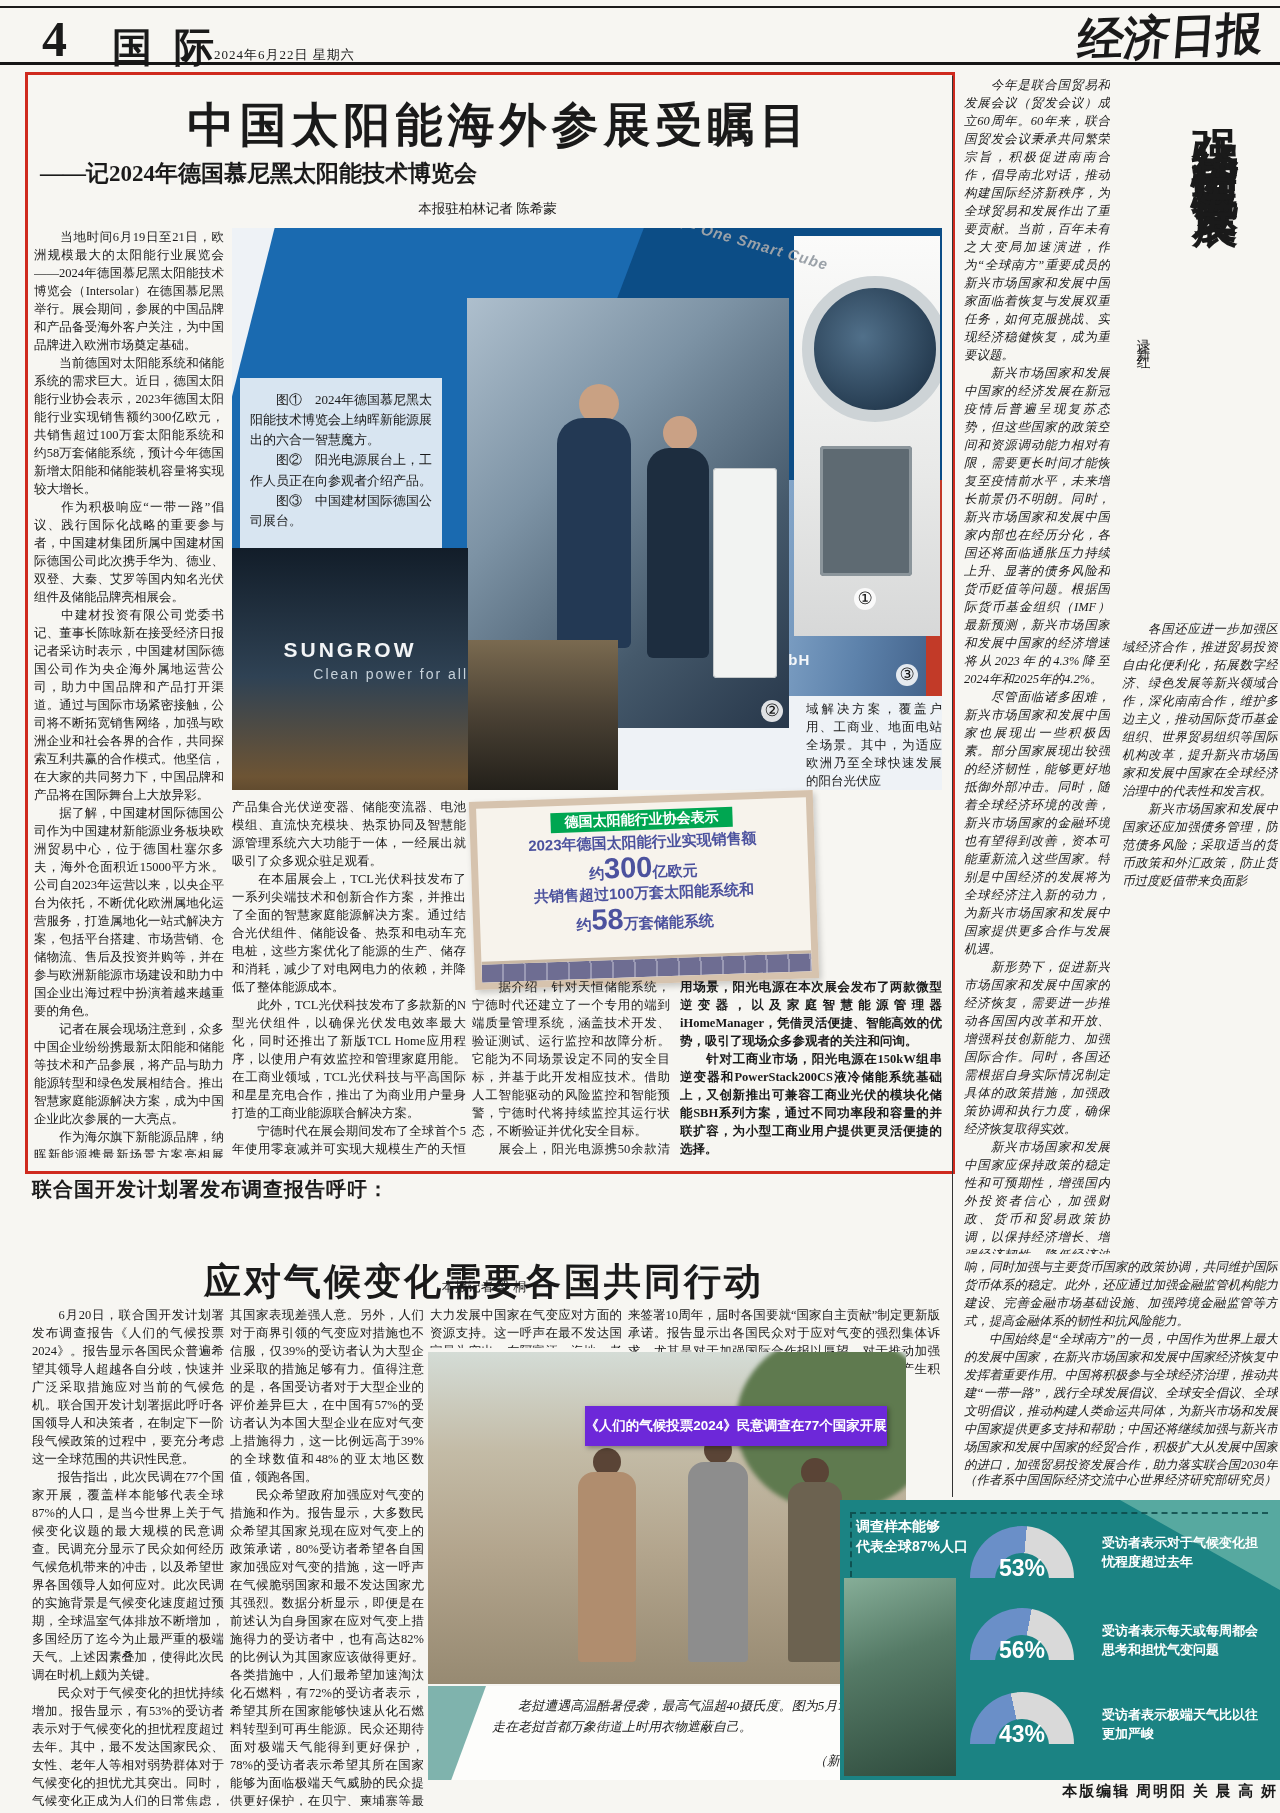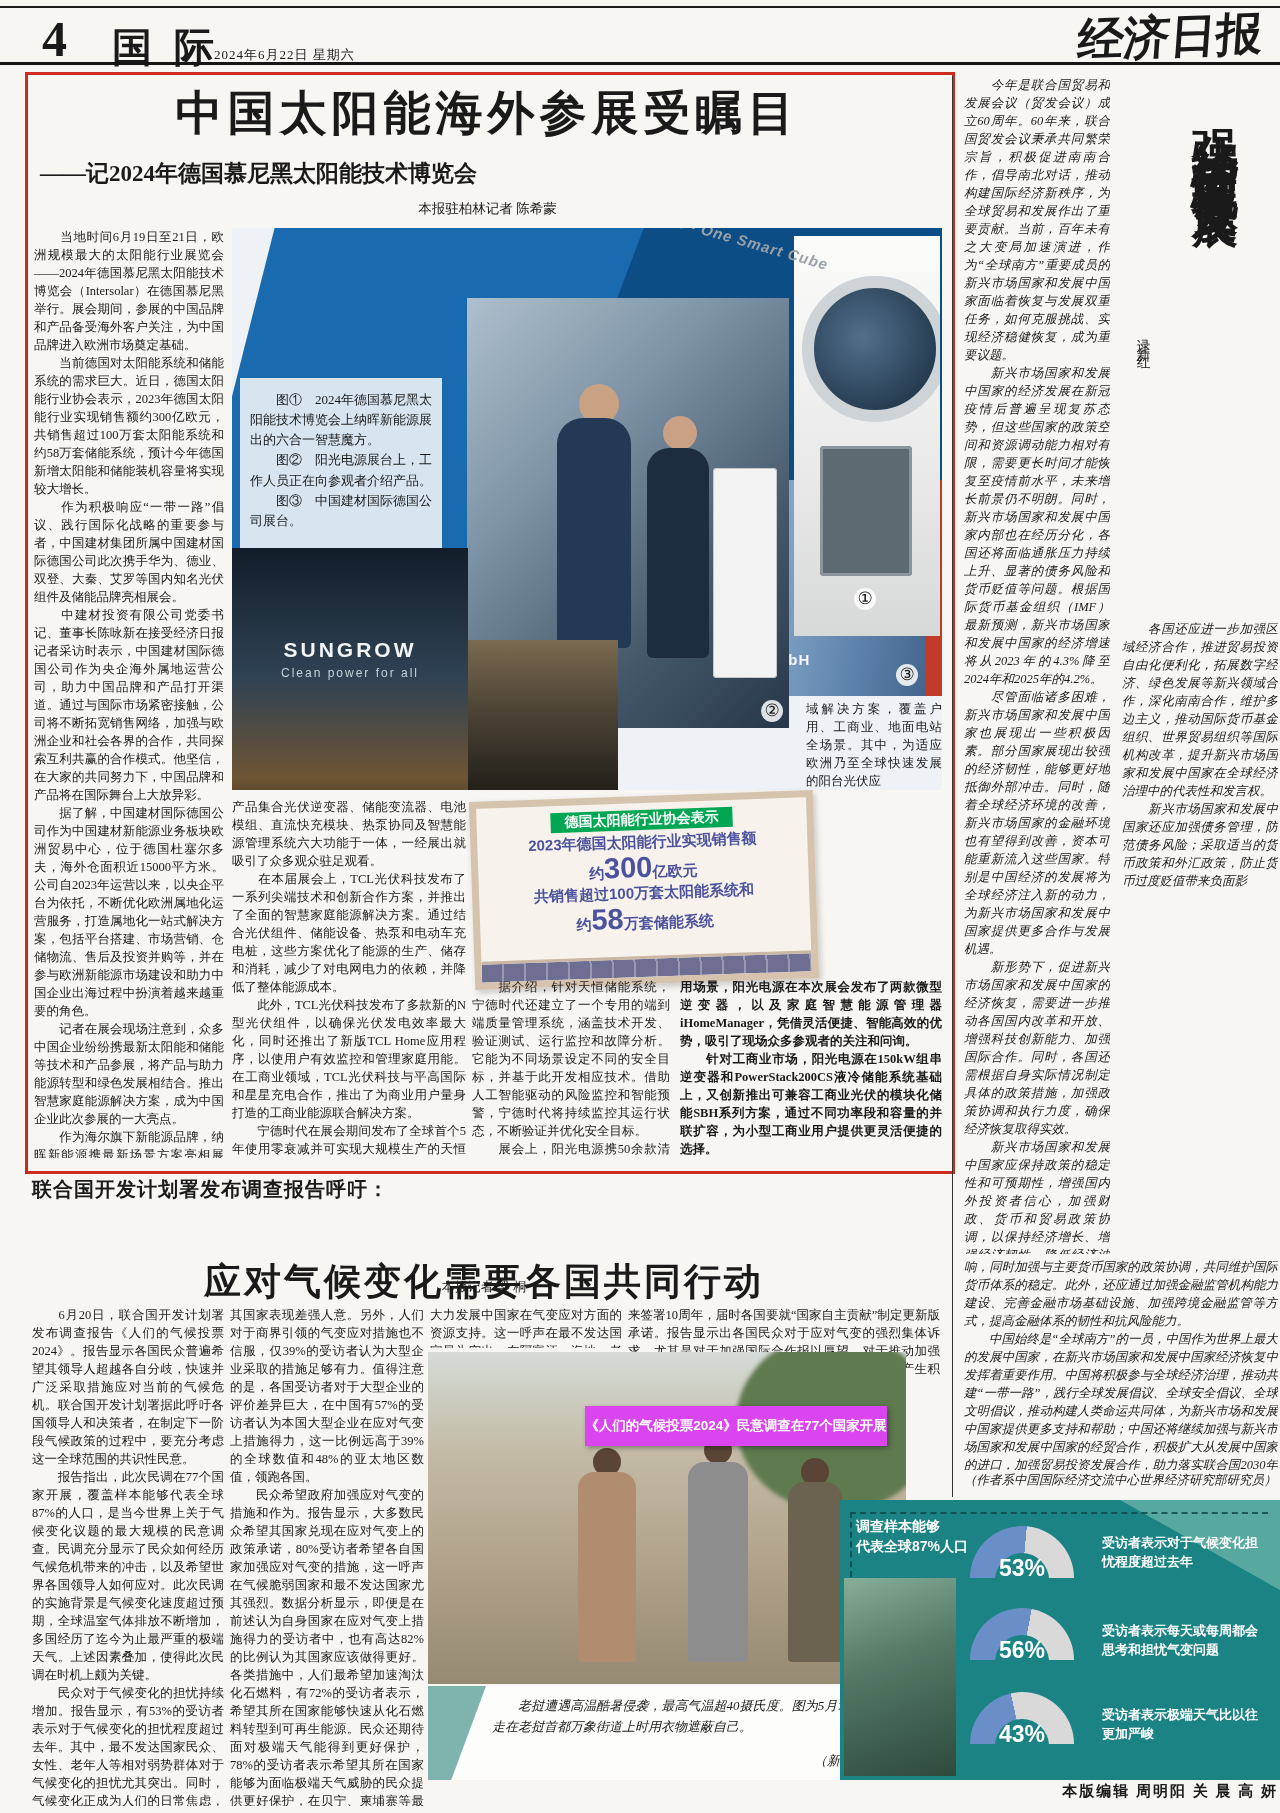--- a/index.html
+++ b/index.html
@@ -37,21 +37,21 @@
   .fig-head2{position:absolute;left:196px;top:118px;width:34px;height:34px;border-radius:50%;background:#caa185;}
   .kiosk{position:absolute;left:246px;top:170px;width:64px;height:210px;background:#f2f3f2;border-radius:4px;box-shadow:0 0 0 1px #c4c8ca inset;}
   .ph-cube{left:562px;top:8px;width:146px;height:400px;background:linear-gradient(180deg,#fbfbfa,#e8e9e8 60%,#d7d8d8);}
   .cube-ring{position:absolute;left:8px;top:40px;width:122px;height:122px;border-radius:50%;border:12px solid #cdd3d6;background:radial-gradient(circle at 40% 40%,#51708a,#16293c);}
   .cube-dev{position:absolute;left:26px;top:210px;width:92px;height:130px;background:#5e6a72;border-radius:4px;box-shadow:0 0 0 3px #8b959b inset;}
   .arc-label{left:395px;top:0px;transform:rotate(16deg);color:#9aa1a8;font-family:"Liberation Sans",sans-serif;font-weight:bold;font-style:italic;font-size:15px;letter-spacing:1px;}
   .cap-panel{left:8px;top:150px;width:182px;height:312px;background:#d8e5f1;padding:12px 10px;font-size:13px;line-height:1.55;text-align:justify;white-space:pre-line;overflow:hidden;}
   .cap-credit{left:8px;top:462px;width:182px;text-align:center;font-size:13px;white-space:pre-line;}
   .ph-sungrow{left:0px;top:276px;width:236px;height:286px;background:linear-gradient(180deg,#121d29 0%,#2f4254 45%,#6d5434 80%,#3a2f20 100%);margin-top:44px;}
   .sungrow-word{position:absolute;left:0;top:90px;width:100%;text-align:center;color:#f2f4f6;font-family:"Liberation Sans",sans-serif;font-weight:bold;font-size:21px;letter-spacing:3px;}
-  .sungrow-tag{position:absolute;left:0;top:118px;width:100%;text-align:center;color:#c7d2da;font-family:"Liberation Sans",sans-serif;font-size:12px;letter-spacing:2px;}
+  .sungrow-tag{position:absolute;left:0;top:118px;width:100%;text-align:right;color:#c7d2da;font-family:"Liberation Sans",sans-serif;font-size:14px;letter-spacing:2px;}
   .ph-mid{left:236px;top:412px;width:150px;height:150px;background:linear-gradient(180deg,#7a6a50 0%,#4a4134 50%,#23201a 100%);}
   .ph-cnbm{left:380px;top:252px;width:330px;height:216px;background:linear-gradient(100deg,#b7cde4 0%,#8fb0d2 40%,#5d82ab 75%,#3f5e86 100%);}
   .cnbm-word{position:absolute;left:18px;bottom:28px;color:#f4f7fa;font-family:"Liberation Sans",sans-serif;font-weight:bold;font-size:15px;letter-spacing:1px;}
   .cnbm-red{position:absolute;right:0;top:0;width:16px;height:100%;background:#c23a28;}
   .num-badge{position:absolute;font-size:17px;color:#111;background:rgba(255,255,255,.85);border-radius:50%;width:22px;height:22px;line-height:22px;text-align:center;font-family:"Liberation Sans",sans-serif;}
   
   .solarbox{left:472px;top:796px;width:330px;height:174px;transform:rotate(-2deg);background:#f7f3ec;border:7px solid #d6c3ae;box-shadow:2px 3px 6px rgba(0,0,0,.2);overflow:hidden;}
   .sb-head{margin:7px auto 3px;width:fit-content;background:#00a651;color:#fff;font-family:"Liberation Sans",sans-serif;font-weight:bold;font-size:14px;padding:1px 14px;}
   .sb-line{text-align:center;color:#4c529e;font-family:"Liberation Sans",sans-serif;font-weight:bold;font-size:15px;}
   .sb-big{text-align:center;color:#4c529e;font-family:"Liberation Sans",sans-serif;font-weight:bold;font-size:15px;margin:1px 0 2px;}
@@ -74,21 +74,21 @@
   .b3{left:430px;top:1306px;width:192px;height:42px;}
   .b4{left:628px;top:1306px;width:312px;height:152px;}
   
   .laos{left:428px;top:1352px;width:478px;height:332px;background:linear-gradient(180deg,#d4dcd6 0%,#c3bba6 30%,#b3a58d 60%,#978a72 100%);overflow:hidden;}
   .foliage{position:absolute;right:-30px;top:-20px;width:200px;height:180px;border-radius:50%;background:#5f7a4f;filter:blur(2px);}
   .walker{position:absolute;border-radius:16px 16px 4px 4px;}
   .w1{left:150px;top:120px;width:58px;height:190px;background:#b08d6e;}
   .w2{left:260px;top:110px;width:60px;height:200px;background:#8d8d8d;}
   .w3{left:360px;top:130px;width:54px;height:180px;background:#6c6250;}
   .whead{position:absolute;border-radius:50%;background:#5a4436;width:28px;height:28px;}
-  .ribbon{left:585px;top:1406px;width:302px;height:40px;background:#d946ef;color:#fff;font-family:"Liberation Sans",sans-serif;font-weight:bold;font-size:13.5px;display:flex;align-items:center;justify-content:center;box-shadow:2px 2px 5px rgba(0,0,0,.35);}
+  .ribbon{left:585px;top:1406px;width:302px;height:40px;background:#6d28d9;color:#fff;font-family:"Liberation Sans",sans-serif;font-weight:bold;font-size:13.5px;display:flex;align-items:center;justify-content:center;box-shadow:2px 2px 5px rgba(0,0,0,.35);}
   .caption-box{left:428px;top:1686px;width:478px;height:94px;background:#fdfdfb;overflow:hidden;}
   .cap-sliver{position:absolute;left:0;top:0;width:58px;height:100%;background:#7fb3ad;clip-path:polygon(0 0,100% 0,40% 100%,0 100%);}
   .laos-cap{position:absolute;left:64px;top:10px;width:404px;font-size:13px;line-height:1.6;text-align:justify;font-style:italic;}
   .laos-credit{position:absolute;right:14px;bottom:10px;font-size:13px;font-style:italic;}
   
   .cpanel{left:840px;top:1500px;width:440px;height:280px;background:#1b8383;overflow:hidden;}
   .cp-corner{position:absolute;right:0;top:0;width:160px;height:90px;background:#67b3a8;clip-path:polygon(100% 0,0 0,100% 100%);opacity:.8;}
   .cp-dash{position:absolute;left:10px;top:12px;width:416px;height:250px;border-top:2px dashed rgba(12,70,70,.8);border-left:2px dashed rgba(12,70,70,.8);}
   .cp-badge{position:absolute;left:16px;top:16px;width:160px;color:#fff;font-family:"Liberation Sans",sans-serif;font-weight:bold;font-size:14px;line-height:1.45;white-space:pre-line;}
   .cp-photo{position:absolute;left:4px;top:78px;width:112px;height:198px;background:linear-gradient(160deg,#86ae98 0%,#557a66 40%,#2e4a3c 100%);}
@@ -107,21 +107,21 @@
 <div class="page">
 
   <div class="abs top-rule"></div>
   <div class="abs page-num">4</div>
   <div class="abs section-name">国际</div>
   <div class="abs pub-date">2024年6月22日  星期六</div>
   <div class="abs masthead">经济日报</div>
   <div class="abs header-rule"></div>
 
   <div class="abs main-box"></div>
-  <h1 class="abs m-headline" style="margin:0;">中国太阳能海外参展受瞩目</h1>
+  <h1 class="abs m-headline" style="margin:12px;">中国太阳能海外参展受瞩目</h1>
   <div class="abs m-subtitle">——记2024年德国慕尼黑太阳能技术博览会</div>
   <div class="abs m-byline">本报驻柏林记者  陈希蒙</div>
   <div class="abs coltext c1">　　当地时间6月19日至21日，欧洲规模最大的太阳能行业展览会——2024年德国慕尼黑太阳能技术博览会（Intersolar）在德国慕尼黑举行。展会期间，参展的中国品牌和产品备受海外客户关注，为中国品牌进入欧洲市场奠定基础。
 　　当前德国对太阳能系统和储能系统的需求巨大。近日，德国太阳能行业协会表示，2023年德国太阳能行业实现销售额约300亿欧元，共销售超过100万套太阳能系统和约58万套储能系统，预计今年德国新增太阳能和储能装机容量将实现较大增长。
 　　作为积极响应“一带一路”倡议、践行国际化战略的重要参与者，中国建材集团所属中国建材国际德国公司此次携手华为、德业、双登、大秦、艾罗等国内知名光伏组件及储能品牌亮相展会。
 　　中建材投资有限公司党委书记、董事长陈咏新在接受经济日报记者采访时表示，中国建材国际德国公司作为央企海外属地运营公司，助力中国品牌和产品打开渠道。通过与国际市场紧密接触，公司将不断拓宽销售网络，加强与欧洲企业和社会各界的合作，共同探索互利共赢的合作模式。他坚信，在大家的共同努力下，中国品牌和产品将在国际舞台上大放异彩。
 　　据了解，中国建材国际德国公司作为中国建材新能源业务板块欧洲贸易中心，位于德国杜塞尔多夫，海外仓面积近15000平方米。公司自2023年运营以来，以央企平台为依托，不断优化欧洲属地化运营服务，打造属地化一站式解决方案，包括平台搭建、市场营销、仓储物流、售后及投资并购等，并在参与欧洲新能源市场建设和助力中国企业出海过程中扮演着越来越重要的角色。
 　　记者在展会现场注意到，众多中国企业纷纷携最新太阳能和储能等技术和产品参展，将产品与助力能源转型和绿色发展相结合。推出智慧家庭能源解决方案，成为中国企业此次参展的一大亮点。
 　　作为海尔旗下新能源品牌，纳晖新能源携最新场景方案亮相展会，并与英国高端住宅开发商Strata达成战略合作。双方将在绿色能源方面展开一系列合作，为住户提供从光伏到储能到热泵再到家电一体化，从动态电价到家庭能源管理平台的综合解决方案，为欧洲家庭用户带来更绿色、更智能的智慧新能源解决方案。
 　　此外，纳晖新能源还把多元化的场景方案和创新产品带到展会现场。在光储热、光储充等场景中，该公司展出了可以为欧洲家庭用户提供集发电、储电、管电于一体的全周期服务，以及个性化定制的阳台场景方案，安装简单的同时适用于阳台、屋顶、花园等场景。

